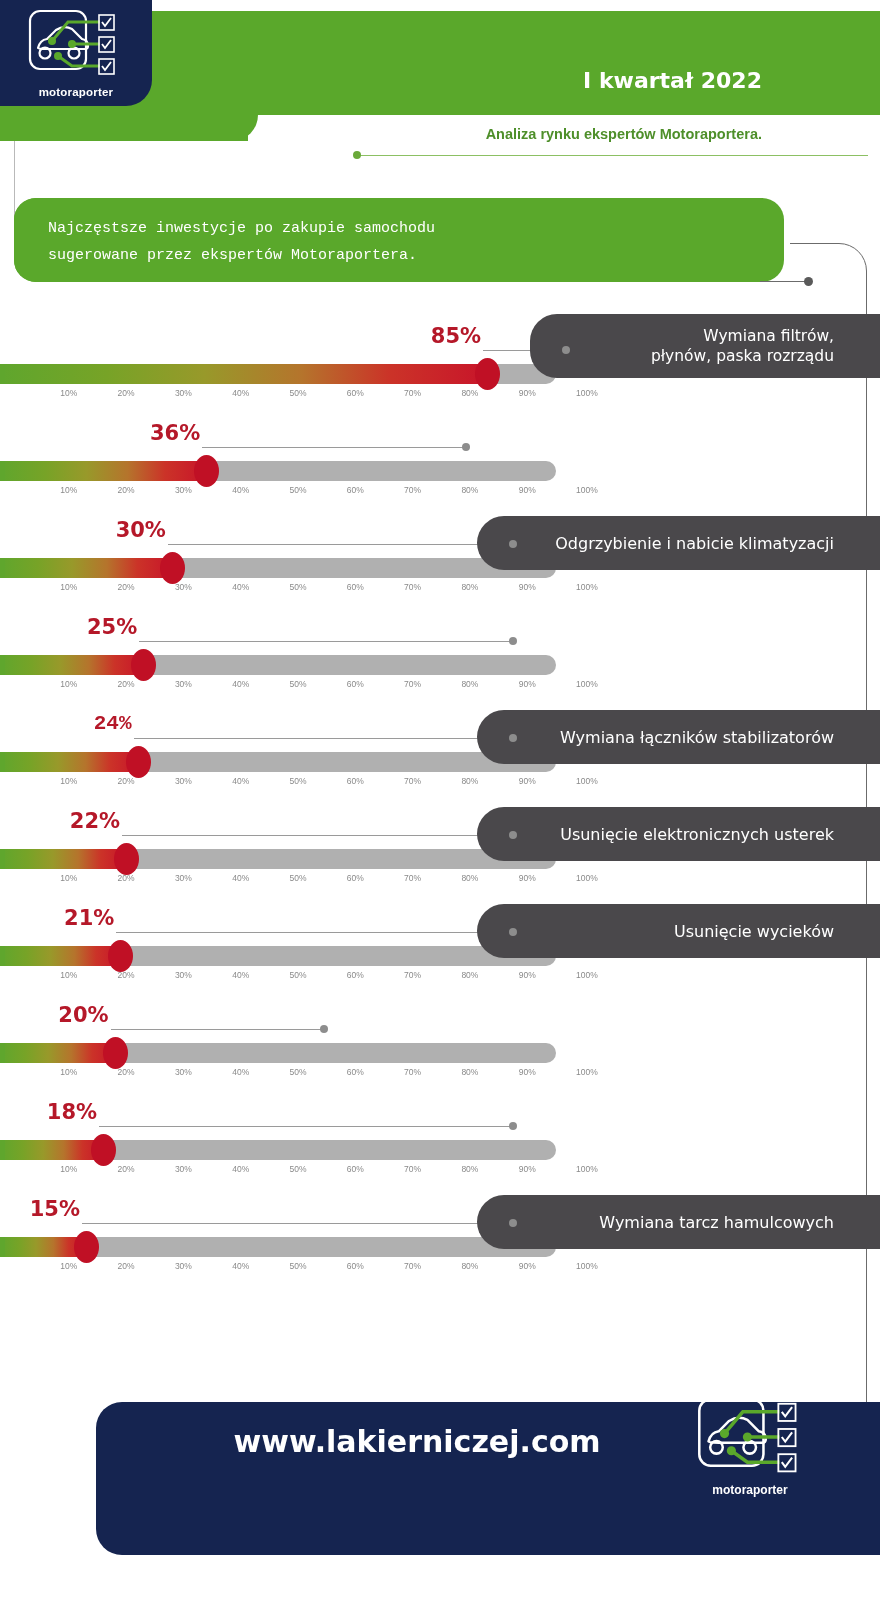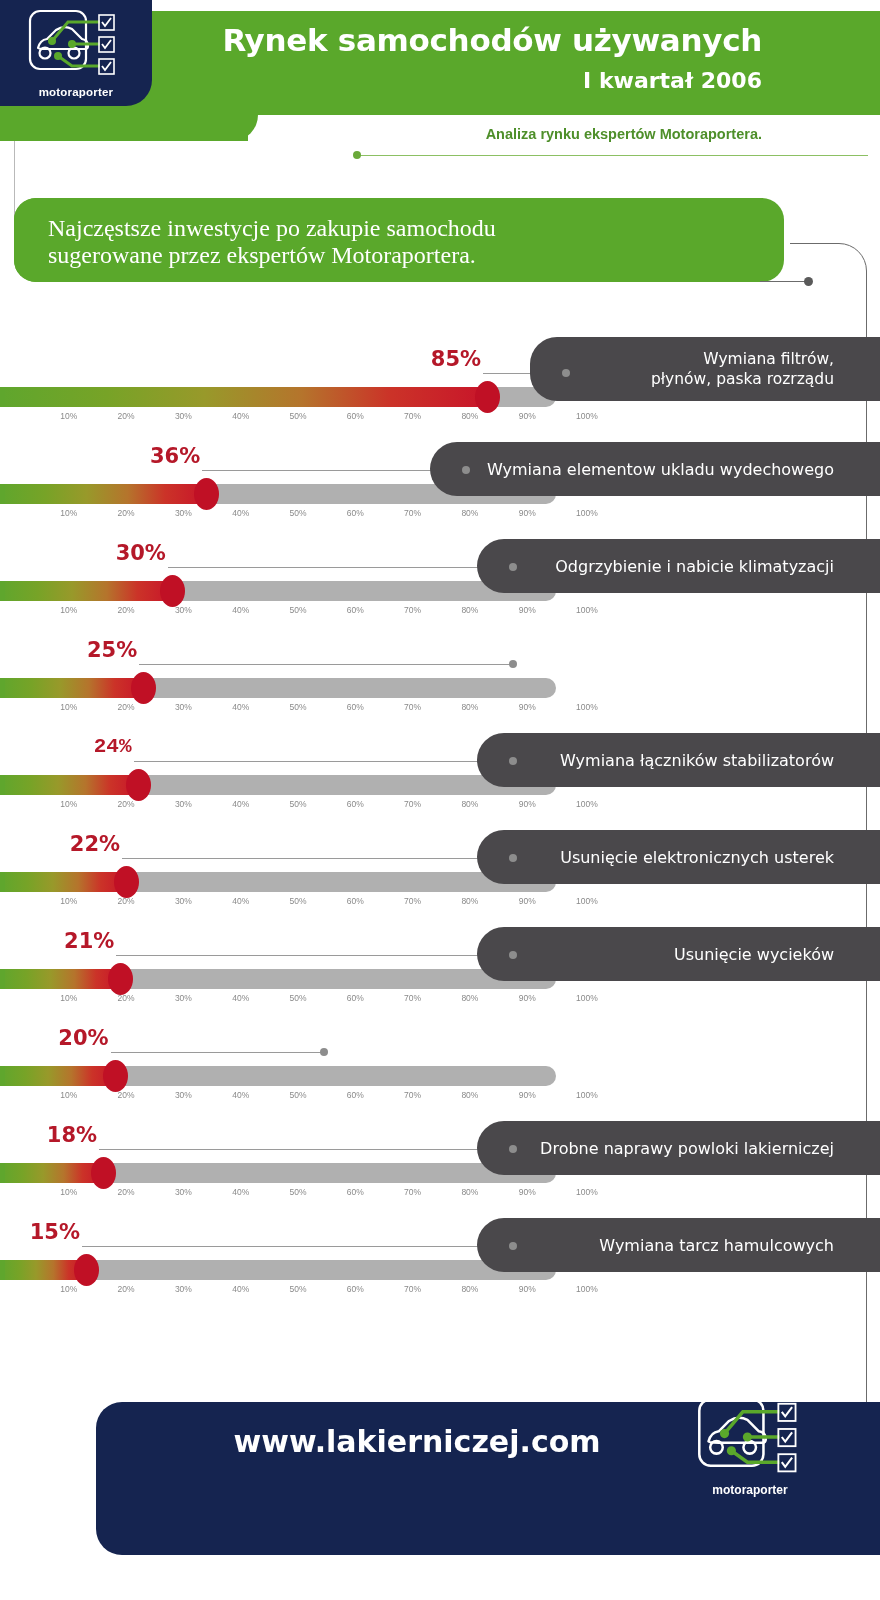--- a/index.html
+++ b/index.html
@@ -90,34 +90,34 @@
     position:absolute;left:14px;top:198px;width:770px;height:84px;
     background:#5aa82b;
     border-radius:22px 22px 22px 22px;
   }
   .q-banner-sq{
     position:absolute;left:14px;top:198px;width:60px;height:84px;
     background:#5aa82b;border-top-left-radius:22px;border-bottom-left-radius:22px;
   }
   .q-text{
     position:absolute;left:48px;top:215px;width:720px;
-    color:#ffffff;font-size:24px;line-height:27px;
-    font-family:Liberation Serif, serif;
+    color:#ffffff;font-size:15px;line-height:27px;
+    font-family:Liberation Mono, monospace;
   }
   .q-connect-dot{
     position:absolute;left:804px;top:277px;width:9px;height:9px;border-radius:50%;
     background:#5a5a5a;z-index:4;
   }
   .q-connect-line{
     position:absolute;left:760px;top:281px;width:48px;height:1.4px;
     background:#6b6b6b;z-index:3;
   }
 
   
-  .rows{position:absolute;left:0;top:311px;width:880px;}
+  .rows{position:absolute;left:0;top:288px;width:880px;}
   .row{position:relative;height:97px;}
 
   
   .gridlines{
     position:absolute;left:0;top:288px;width:880px;height:1062px;z-index:0;
   }
   .gl{position:absolute;top:0;width:1px;height:100%;background:#dcdcdc;}
 
   
   .track{
@@ -237,22 +237,21 @@
         <path d="M74 14 l3 4 l6 -8" fill="none" stroke="#ffffff" stroke-width="1.8"></path>
         <rect x="71" y="29" width="15" height="15" fill="none" stroke="#ffffff" stroke-width="1.6"></rect>
         <path d="M74 36 l3 4 l6 -8" fill="none" stroke="#ffffff" stroke-width="1.8"></path>
         <rect x="71" y="51" width="15" height="15" fill="none" stroke="#ffffff" stroke-width="1.6"></rect>
         <path d="M74 58 l3 4 l6 -8" fill="none" stroke="#ffffff" stroke-width="1.8"></path>
       </svg>
     </div>
     <div class="logo-word">motoraporter</div>
   </div>
 
-  <div class="title-main">Rynek samochodów używanych</div>
-  <div class="title-sub">I kwartał 2006</div>
+  <div class="title-sub">I kwartał 2022</div>
 
   <div class="analysis-line">Analiza rynku ekspertów Motoraportera.</div>
   <div class="analysis-rule"></div>
   <div class="analysis-dot"></div>
 
   <div class="q-banner"></div>
   <div class="q-banner-sq"></div>
   <div class="q-text">
     <div>Najczęstsze inwestycje po zakupie samochodu</div>
     <div>sugerowane przez ekspertów Motoraportera.</div>
@@ -284,23 +283,20 @@
           <div class="tick" style="left: 518.7px;">90%</div>
           <div class="tick" style="left: 576px;">100%</div>
         </div>
       </div>
       <div class="row">
         <div class="track" style="top: 76px; width: 555.81px;"></div>
         <div class="valbar" style="top: 76px; width: 206.28px;"></div>
         <div class="marker" style="left: 194.28px; top: 70px;"></div>
         <div class="pct" style="left: 130.28px; top: 36px; width: 70px;">36%</div>
         <div class="leader" style="left: 202.28px; top: 62px; width: 263.72px;"></div>
-        <div class="pill" style="left: 430px; width: 450px; top: 34px;">
-          <span>Wymiana elementow ukladu wydechowego</span>
-        </div>
         <div class="leader-dot" style="left: 462px; top: 58px;"></div>
         <div class="ticks" style="top: 100px;">
           <div class="tick" style="left: 60.3px;">10%</div>
           <div class="tick" style="left: 117.6px;">20%</div>
           <div class="tick" style="left: 174.9px;">30%</div>
           <div class="tick" style="left: 232.2px;">40%</div>
           <div class="tick" style="left: 289.5px;">50%</div>
           <div class="tick" style="left: 346.8px;">60%</div>
           <div class="tick" style="left: 404.1px;">70%</div>
           <div class="tick" style="left: 461.4px;">80%</div>
@@ -439,23 +435,20 @@
           <div class="tick" style="left: 518.7px;">90%</div>
           <div class="tick" style="left: 576px;">100%</div>
         </div>
       </div>
       <div class="row">
         <div class="track" style="top: 76px; width: 555.81px;"></div>
         <div class="valbar" style="top: 76px; width: 103.14px;"></div>
         <div class="marker" style="left: 91.14px; top: 70px;"></div>
         <div class="pct" style="left: 27.14px; top: 36px; width: 70px;">18%</div>
         <div class="leader" style="left: 99.14px; top: 62px; width: 413.86px;"></div>
-        <div class="pill" style="left: 477px; width: 403px; top: 34px;">
-          <span>Drobne naprawy powloki lakierniczej</span>
-        </div>
         <div class="leader-dot" style="left: 509px; top: 58px;"></div>
         <div class="ticks" style="top: 100px;">
           <div class="tick" style="left: 60.3px;">10%</div>
           <div class="tick" style="left: 117.6px;">20%</div>
           <div class="tick" style="left: 174.9px;">30%</div>
           <div class="tick" style="left: 232.2px;">40%</div>
           <div class="tick" style="left: 289.5px;">50%</div>
           <div class="tick" style="left: 346.8px;">60%</div>
           <div class="tick" style="left: 404.1px;">70%</div>
           <div class="tick" style="left: 461.4px;">80%</div>

